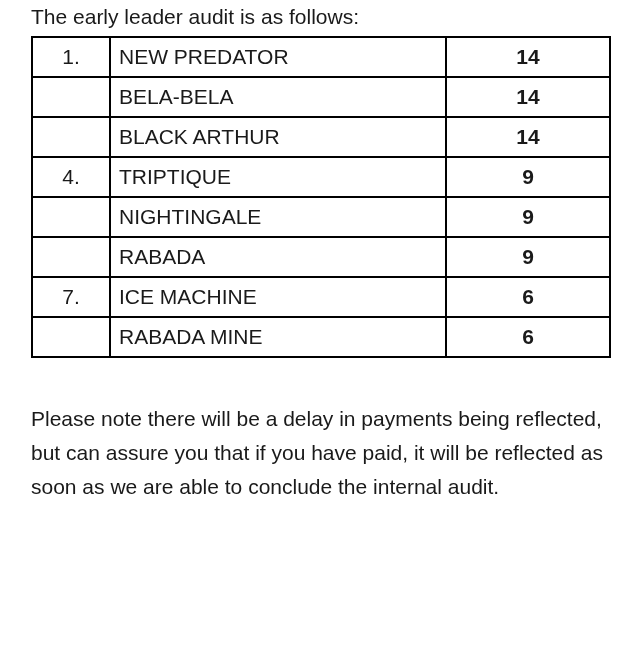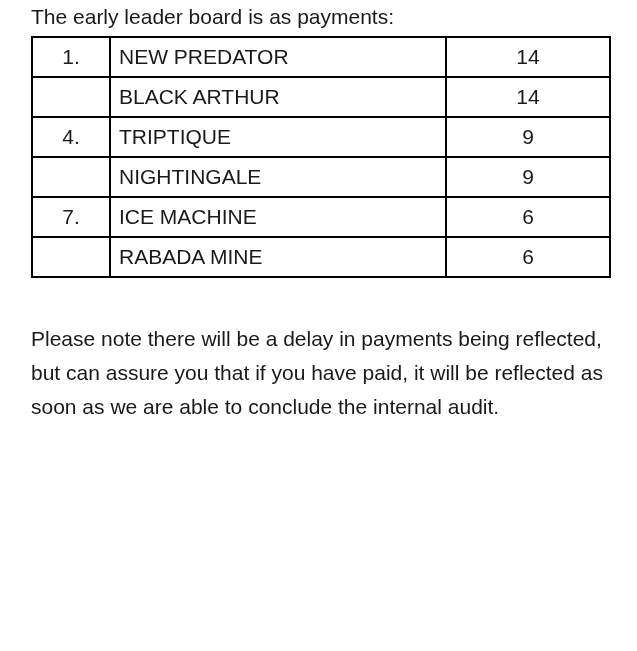--- a/index.html
+++ b/index.html
@@ -48,56 +48,67 @@
   }
   td.name {
     width: 336px;
     text-align: left;
     padding-left: 14px;
     border-radius: 18px;
   }
   td.points {
     width: 164px;
     text-align: center;
+    font-weight: bold;
   }
   .note {
     margin: 44px 31px 14px 31px;
     font-size: 21px;
     line-height: 34px;
     color: #1a1a1a;
     max-width: 584px;
   }
 </style>
 </head>
 <body>
 
 <div class="page">
 
-  <p class="intro">The early leader board is as payments:</p>
+  <p class="intro">The early leader audit is as follows:</p>
 
   <table class="leaderboard">
     <tbody>
       <tr>
         <td class="rank">1.</td>
         <td class="name">NEW PREDATOR</td>
+        <td class="points">14</td>
+      </tr>
+      <tr>
+        <td class="rank"></td>
+        <td class="name">BELA-BELA</td>
         <td class="points">14</td>
       </tr>
       <tr>
         <td class="rank"></td>
         <td class="name">BLACK ARTHUR</td>
         <td class="points">14</td>
       </tr>
       <tr>
         <td class="rank">4.</td>
         <td class="name">TRIPTIQUE</td>
         <td class="points">9</td>
       </tr>
       <tr>
         <td class="rank"></td>
         <td class="name">NIGHTINGALE</td>
+        <td class="points">9</td>
+      </tr>
+      <tr>
+        <td class="rank"></td>
+        <td class="name">RABADA</td>
         <td class="points">9</td>
       </tr>
       <tr>
         <td class="rank">7.</td>
         <td class="name">ICE MACHINE</td>
         <td class="points">6</td>
       </tr>
       <tr>
         <td class="rank"></td>
         <td class="name">RABADA MINE</td>

